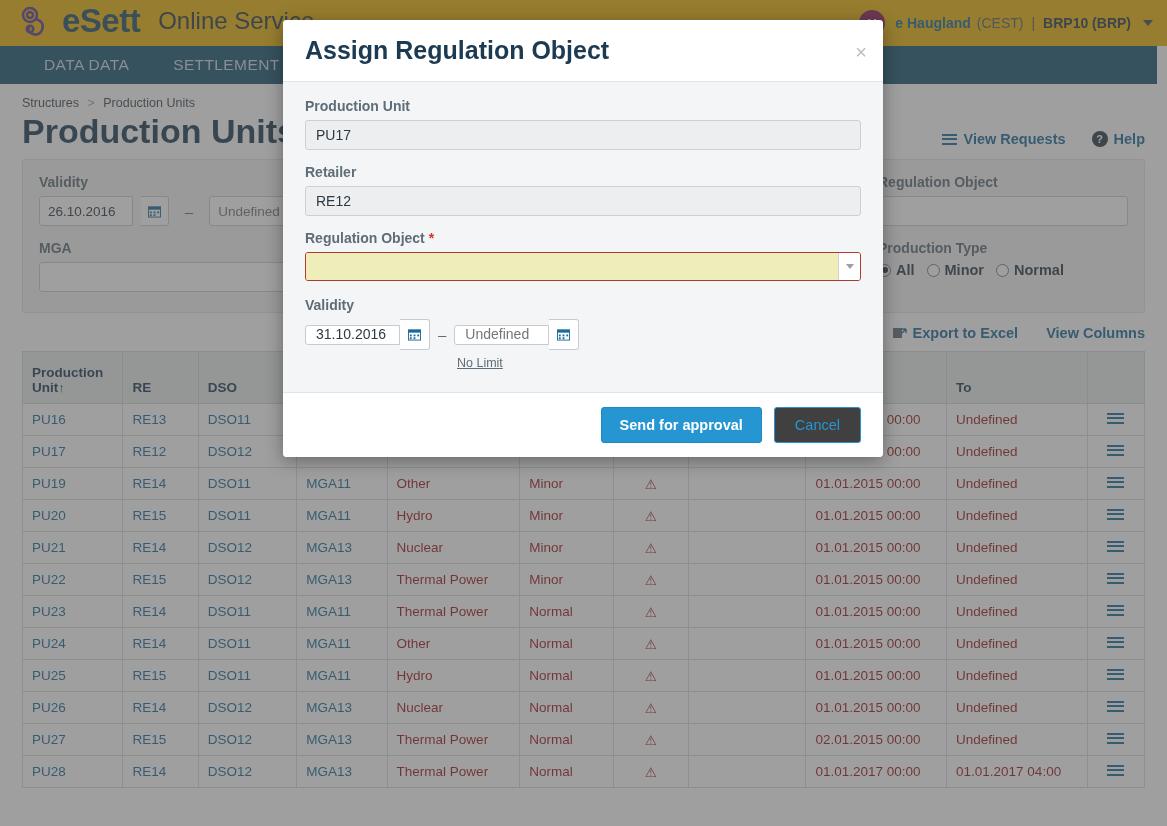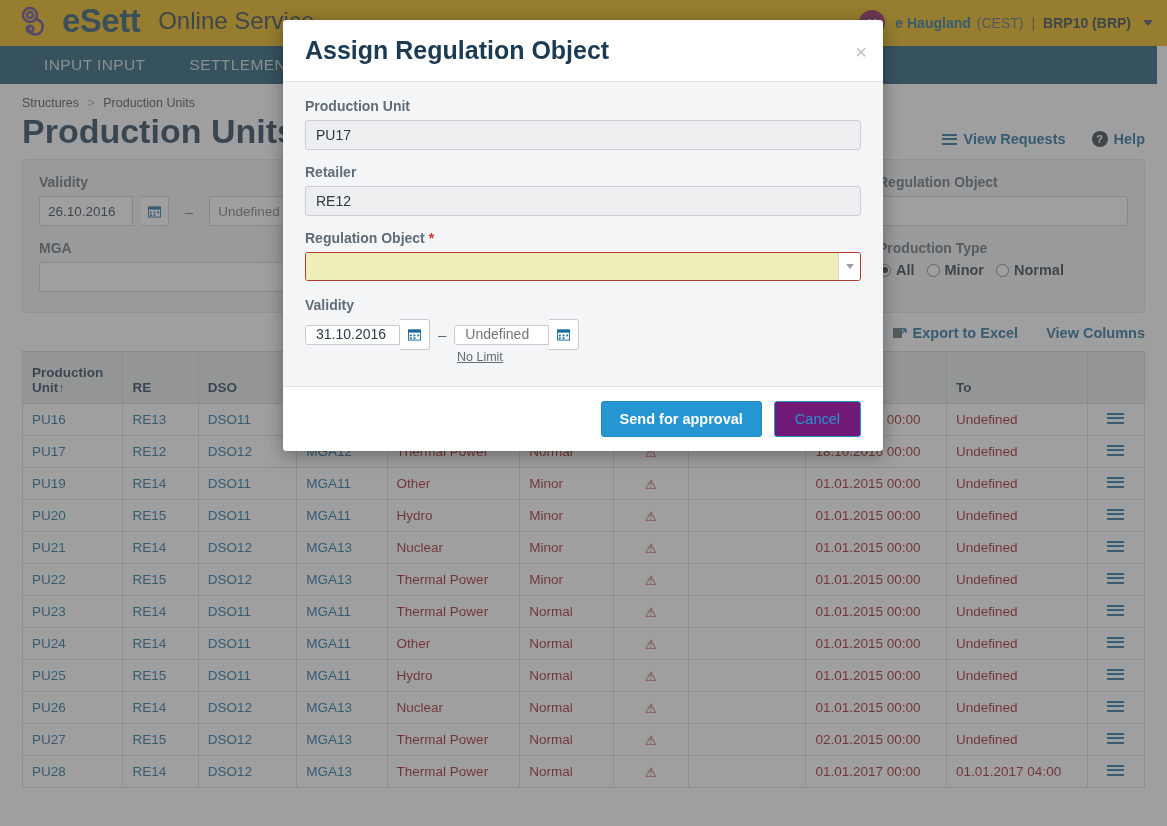--- a/index.html
+++ b/index.html
@@ -284,37 +284,37 @@
     padding: 0 10px; width: 95px; line-height: 29px;
   }
   .m-txtin.ph { color: #9aa3aa; }
   .m-cal {
     height: 31px; width: 30px; border: 1px solid #c8ccd0; border-left: none;
     border-radius: 0 3px 3px 0; background: #fff;
     display: inline-flex; align-items: center; justify-content: center;
     cursor: pointer;
   }
   .nolimit {
-    text-align: left; margin-left: 152px; 
+    text-align: left; margin-left: 152px; margin-top: 6px;
     font-size: 12.5px; color: #5e6d78; text-decoration: underline;
     cursor: pointer; width: 70px;
   }
   .modal-foot {
     background: #ffffff;
     border-top: 1px solid #e2e4e6;
     padding: 14px 22px;
     display: flex; justify-content: flex-end; gap: 12px;
   }
   .btn-primary {
     background: #2596d1; color: #fff; border: 1px solid #2089c1;
     border-radius: 3px; font-size: 14.5px; font-weight: bold;
     padding: 9px 18px; cursor: pointer;
   }
   .btn-ghost {
-    background: #701a75; color: #2596d1; border: 1px solid #2596d1;
+    background: #404040; color: #2596d1; border: 1px solid #2596d1;
     border-radius: 3px; font-size: 14.5px;
     padding: 9px 20px; cursor: pointer;
   }
   svg.cal { width: 13px; height: 13px; }
 </style>
 </head>
 <body>
 
 <div id="page">
 
@@ -337,21 +337,21 @@
       <span class="user-badge">H</span>
       <span class="user-name">e Haugland</span>
       <span class="user-tz">(CEST)</span>
       <span class="user-sep">|</span>
       <span class="user-brp">BRP10 (BRP)</span>
       <span class="caret-down"></span>
     </div>
   </div>
 
   <div class="navbar">
-    <div class="nav-item">INPUT INPUT</div>
+    <div class="nav-item">DATA DATA</div>
     <div class="nav-item">SETTLEMENT</div>
     <div class="nav-item">STRUCTURES</div>
     <div class="nav-item">REPORTS</div>
     <div class="nav-item">ADMINISTRATION</div>
   </div>
 
   <div class="content">
 
     <div class="breadcrumb">
       <a href="#">Structures</a>

